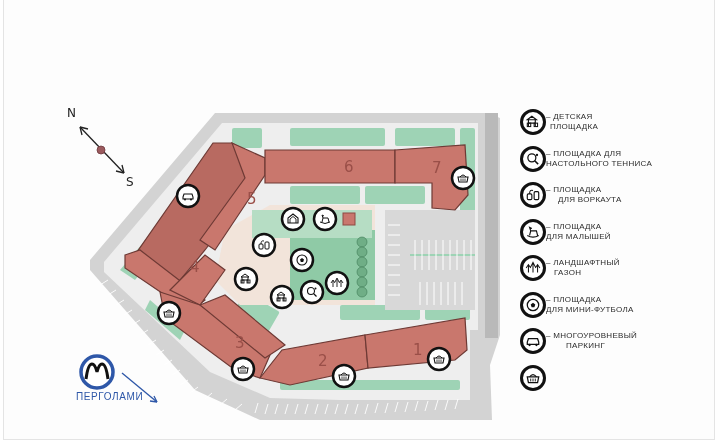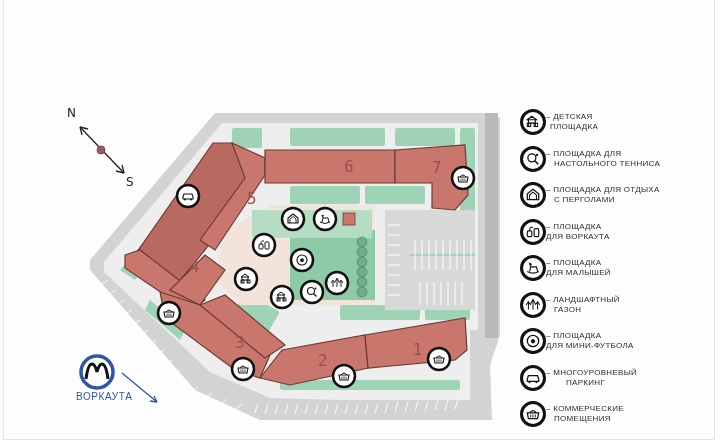--- a/index.html
+++ b/index.html
@@ -271,21 +271,21 @@
   <g>
     <circle cx="97" cy="372" r="16" fill="#fff" stroke="#2e57a8" stroke-width="3.5"></circle>
     <path d="M86,379 Q88,364 92,364 Q95,364 97,372 Q99,364 102,364 Q106,364 108,379" fill="none" stroke="#111" stroke-width="3"></path>
     <line x1="122" y1="373" x2="157" y2="402" stroke="#2e57a8" stroke-width="1.3"></line>
     <path d="M157,402 L150,401 M157,402 L154,396" stroke="#2e57a8" stroke-width="1.3" fill="none"></path>
   </g>
 </svg>
 
 <div class="compass-label" style="left:67px; top:106px;">N</div>
 <div class="compass-label" style="left:126px; top:175px;">S</div>
-<div class="metro-label">ВОРКАУТА</div>
+<div class="metro-label">ПЕРГОЛАМИ</div>
 
 <div class="legend">
   <div class="legend-item">
     <div class="legend-icon">
         <svg viewBox="-7 -7 14 14">
           <use href="#ic-play"></use>
         </svg>
       </div>
     <div class="legend-text">
         <span>– ДЕТСКАЯ</span>
@@ -293,43 +293,32 @@
       </div>
   </div>
   <div class="legend-item">
     <div class="legend-icon">
         <svg viewBox="-7 -7 14 14">
           <use href="#ic-tennis"></use>
         </svg>
       </div>
     <div class="legend-text">
         <span>– ПЛОЩАДКА ДЛЯ</span>
-        <span style="padding-left:8px">НАСТОЛЬНОГО ТЕННИСА</span>
-      </div>
-  </div>
-  <div class="legend-item">
-    <div class="legend-icon">
-        <svg viewBox="-7 -7 14 14">
-          <use href="#ic-house"></use>
-        </svg>
-      </div>
-    <div class="legend-text">
-        <span>– ПЛОЩАДКА ДЛЯ ОТДЫХА</span>
-        <span style="padding-left:8px">С ПЕРГОЛАМИ</span>
+        <span style="padding-left:0">НАСТОЛЬНОГО ТЕННИСА</span>
       </div>
   </div>
   <div class="legend-item">
     <div class="legend-icon">
         <svg viewBox="-7 -7 14 14">
           <use href="#ic-weight"></use>
         </svg>
       </div>
     <div class="legend-text">
         <span>– ПЛОЩАДКА</span>
-        <span style="padding-left:0">ДЛЯ ВОРКАУТА</span>
+        <span style="padding-left:12px">ДЛЯ ВОРКАУТА</span>
       </div>
   </div>
   <div class="legend-item">
     <div class="legend-icon">
         <svg viewBox="-7 -7 14 14">
           <use href="#ic-horse"></use>
         </svg>
       </div>
     <div class="legend-text">
         <span>– ПЛОЩАДКА</span>
@@ -368,18 +357,14 @@
         <span>– МНОГОУРОВНЕВЫЙ</span>
         <span style="padding-left:20px">ПАРКИНГ</span>
       </div>
   </div>
   <div class="legend-item">
     <div class="legend-icon">
         <svg viewBox="-7 -7 14 14">
           <use href="#ic-basket"></use>
         </svg>
       </div>
-    <div class="legend-text">
-        <span>– КОММЕРЧЕСКИЕ</span>
-        <span style="padding-left:8px">ПОМЕЩЕНИЯ</span>
-      </div>
   </div>
 </div>
 
 </body></html>

